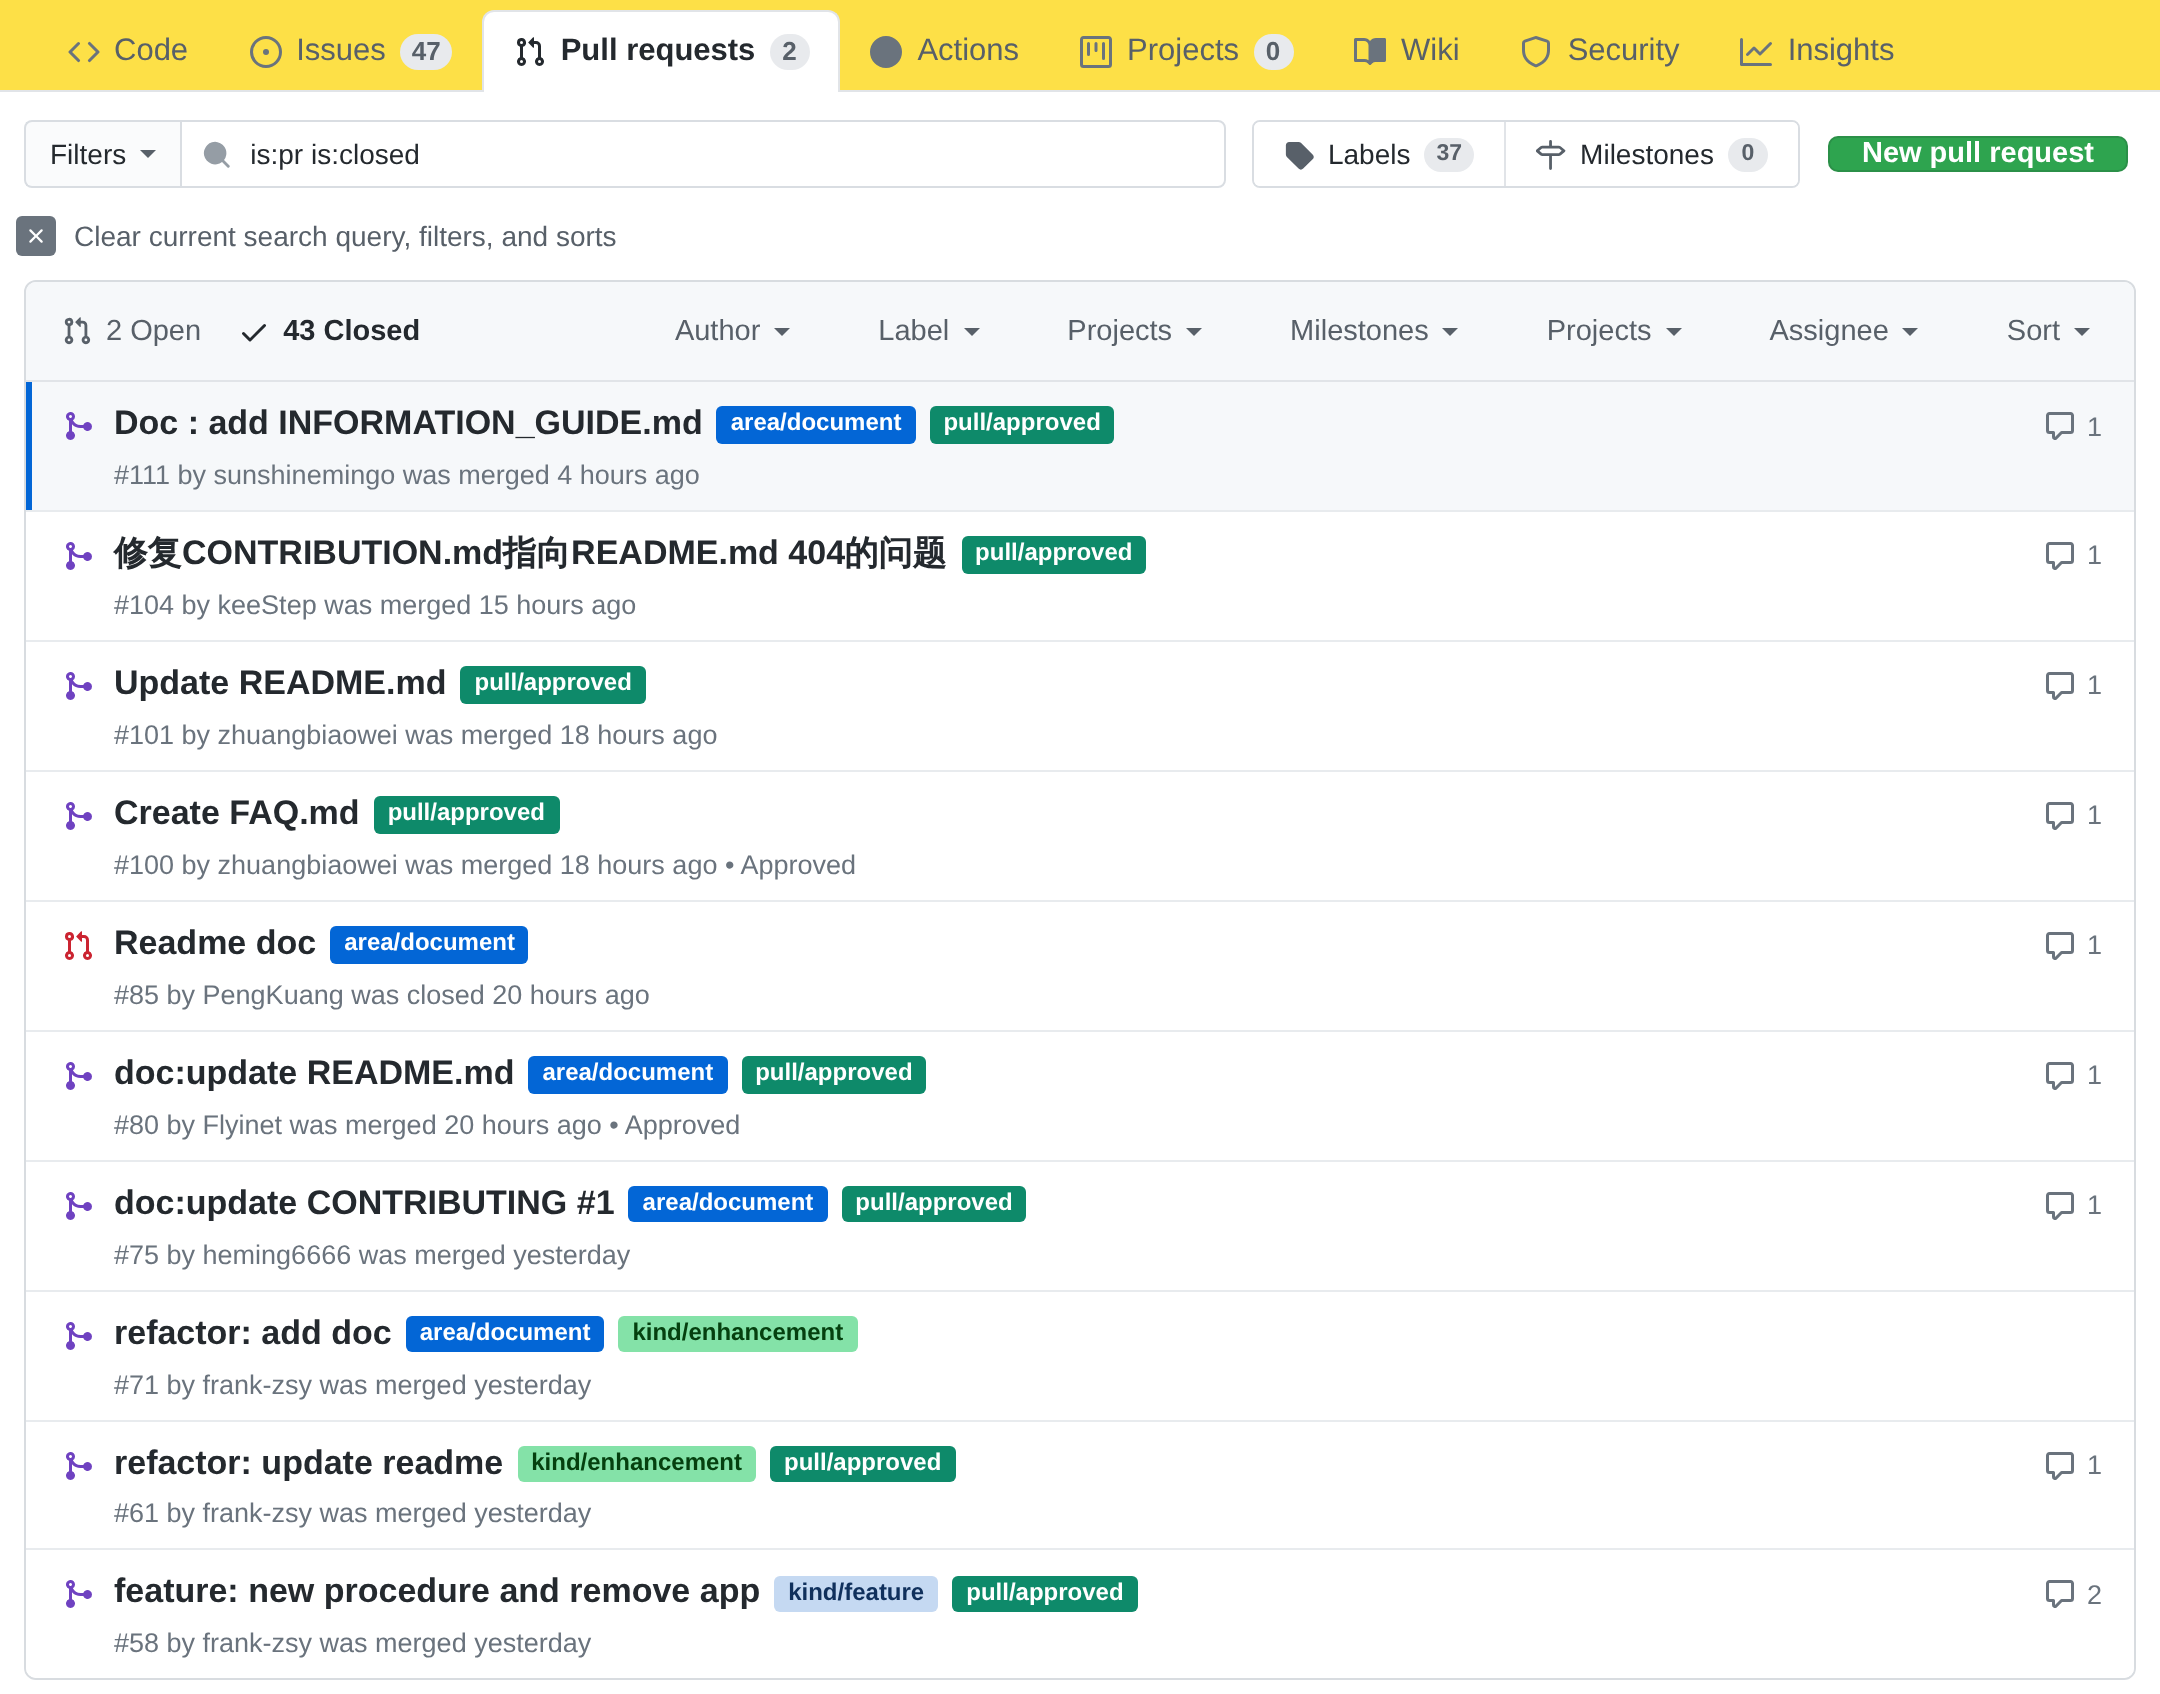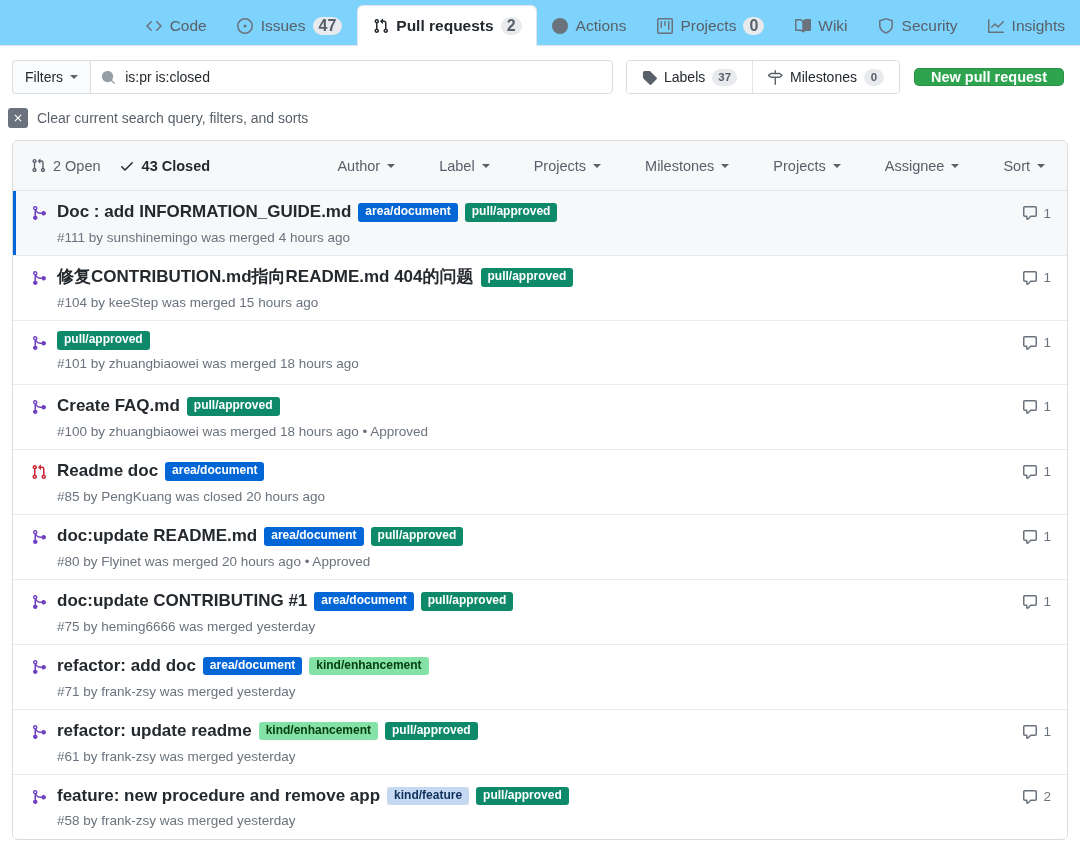--- a/index.html
+++ b/index.html
@@ -16,22 +16,21 @@
   }
 
   
   .repo-nav {
     position: relative;
     height: 46px;
     border-bottom: 1px solid #e1e4e8;
     display: flex;
     align-items: flex-end;
     padding-left: 18px;
-    background: #7dd3fc;
-    justify-content: flex-end;
+    background: #fde047;
   }
   .nav-tab {
     display: flex;
     align-items: center;
     gap: 7px;
     height: 40px;
     padding: 0 14px;
     font-size: 15.5px;
     color: #586069;
     line-height: 1;
@@ -61,21 +60,21 @@
     align-items: center;
     justify-content: center;
     color: #6a737d;
     flex: none;
   }
   .nav-tab.selected .nav-icon { color: #24292e; }
   .nav-tab .counter {
     display: inline-block;
     min-width: 20px;
     padding: 1px 6px;
-    font-size: 16px;
+    font-size: 13px;
     font-weight: 600;
     line-height: 16px;
     text-align: center;
     color: #586069;
     background: #e8eaed;
     border-radius: 10px;
   }
 
   
   .subnav {
@@ -547,20 +546,21 @@
         </div>
       </div>
       <div class="pr-row">
         <span class="pr-state-icon">
           <svg width="16" height="16" viewBox="0 0 16 16" fill="currentColor">
             <path d="M5 3.254V3.25v.005a.75.75 0 110-.005v.004zm.45 1.9a2.25 2.25 0 10-1.95.218v5.256a2.25 2.25 0 101.5 0V7.123A5.735 5.735 0 009.25 9h1.378a2.251 2.251 0 100-1.5H9.25a4.25 4.25 0 01-3.8-2.346zM12.75 9a.75.75 0 100-1.5.75.75 0 000 1.5zm-8.5 4.5a.75.75 0 100-1.5.75.75 0 000 1.5z"></path>
           </svg>
         </span>
         <div class="pr-main">
           <div class="pr-title-line">
+            <span class="pr-title">Update README.md</span>
             <span class="pr-label" style="background: rgb(14, 138, 106); color: rgb(255, 255, 255);">pull/approved</span>
           </div>
           <div class="pr-meta">#101 by zhuangbiaowei was merged 18 hours ago</div>
         </div>
         <div class="pr-comments">
           <span style="display: flex;">
             <svg width="16" height="16" viewBox="0 0 16 16" fill="currentColor">
               <path d="M2.75 2.5a.25.25 0 00-.25.25v7.5c0 .138.112.25.25.25h2a.75.75 0 01.75.75v2.19l2.72-2.72a.75.75 0 01.53-.22h4.5a.25.25 0 00.25-.25v-7.5a.25.25 0 00-.25-.25H2.75zM1 2.75C1 1.784 1.784 1 2.75 1h10.5c.966 0 1.75.784 1.75 1.75v7.5A1.75 1.75 0 0113.25 12H9.06l-2.573 2.573A1.458 1.458 0 014 13.543V12H2.75A1.75 1.75 0 011 10.25v-7.5z"></path>
             </svg>
           </span>

